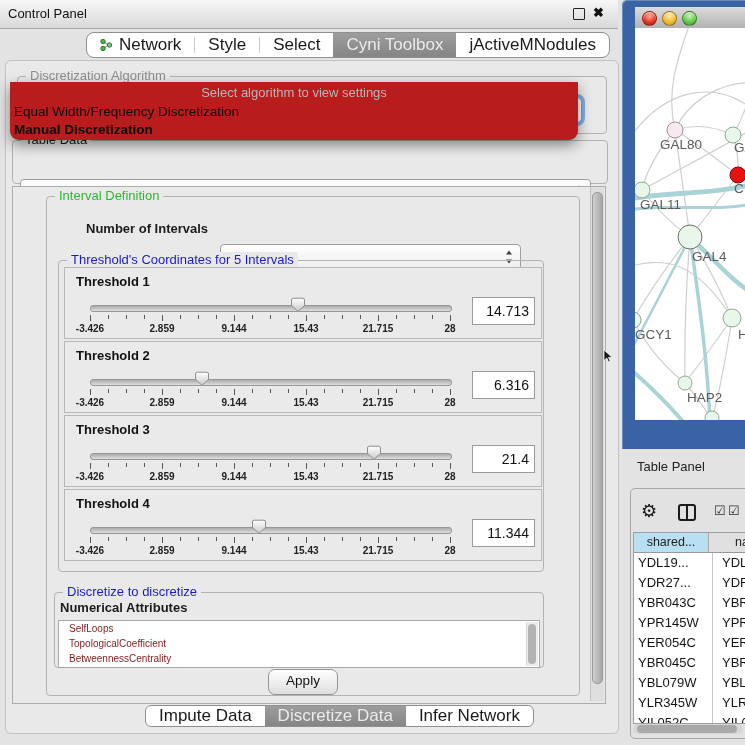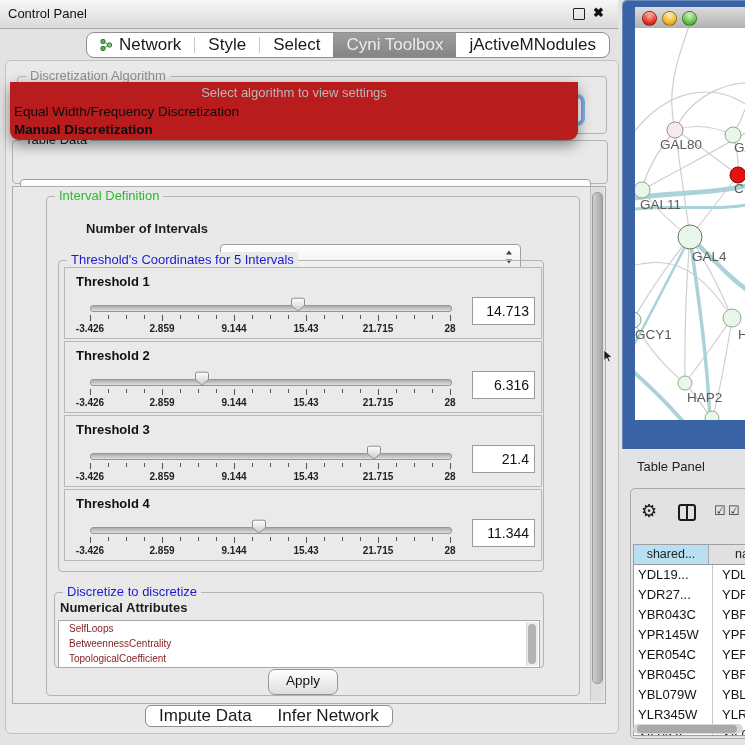--- a/index.html
+++ b/index.html
@@ -56,21 +56,21 @@
   .l-yel{left:27px;background:radial-gradient(circle at 50% 30%,#ffedb0,#f0b62a 60%,#c08a10);}
   .l-grn{left:47px;background:radial-gradient(circle at 50% 30%,#d2f2bc,#5bc545 60%,#2f9420);}
   .netcontent{position:absolute;left:13px;top:28px;width:110px;height:392px;background:#fff;overflow:hidden;}
   
   .tp-title{left:637px;top:459px;font-size:13px;color:#222;}
   .tpanel{left:630px;top:488px;width:120px;height:249px;background:#e2e2e2;border:1px solid #a8a8a8;border-radius:5px;}
   .icon-gear{position:absolute;left:641px;top:500px;font-size:18px;color:#1b1b1b;}
   .icon-cols{position:absolute;left:678px;top:504px;width:14px;height:13px;border:2px solid #1b1b1b;border-radius:3px;}
   .icon-cols span{position:absolute;left:50%;top:0;width:2px;height:100%;background:#1b1b1b;transform:translateX(-1px);}
   .icon-chk{position:absolute;top:503px;font-size:13px;color:#2e2e2e;}
-  .tbl{left:633px;top:544px;width:112px;height:190px;overflow:hidden;background:#fff;border:1px solid #9e9e9e;border-right:none;}
+  .tbl{left:633px;top:532px;width:112px;height:190px;overflow:hidden;background:#fff;border:1px solid #9e9e9e;border-right:none;}
   .tbl-hrow{position:relative;height:19px;background:#e0e0e0;border-bottom:1px solid #9a9a9a;}
   .hcell{position:absolute;top:0;height:19px;line-height:19px;font-size:12.5px;color:#222;border-right:1px solid #a9a9a9;overflow:hidden;white-space:nowrap;}
   .hcell.c1{left:0;width:74px;text-align:center;background:#b9dff2;}
   .hcell.c2{left:75px;width:60px;background:#e0e0e0;padding-left:26px;}
   .trow{position:relative;height:20px;background:#fff;}
   .tcell{position:absolute;top:0;height:20px;line-height:20px;font-size:13px;color:#141414;white-space:nowrap;overflow:hidden;}
   .tcell.c1{left:0;width:74px;padding-left:4px;border-right:1px solid #c6c6c6;}
   .tcell.c2{left:79px;width:56px;padding-left:9px;}
   .hsb-track{left:633px;top:724px;width:110px;height:10px;background:#d6d6d6;border-radius:5px;}
   .hsb-thumb{left:637px;top:725px;width:100px;height:8px;background:#a9a9a9;border-radius:4px;}
@@ -313,33 +313,36 @@
       </div>
     </div>
 
   <div class="abs grp" style="left:54px;top:592px;width:488px;height:74px;">
     <span class="legend leg-blue">Discretize to discretize</span>
   </div>
   <div class="abs boldlbl" style="left:60px;top:600px;">Numerical Attributes</div>
   <div class="abs attr-list" id="attr-list">
 
   <div class="attr-item">SelfLoops</div>
+      <div class="attr-item">TopologicalCoefficient</div>
       <div class="attr-item">BetweennessCentrality</div>
-      <div class="attr-item">TopologicalCoefficient</div>
       <div class="lsb-track">
         <div class="lsb-thumb"></div>
       </div>
     </div>
 
   <div class="abs applybtn">Apply</div>
 
   <div class="abs" style="left:145px;top:705px;">
     <div class="pill" style="height:20px;border-radius:6px;" id="bottom-tabs">
         <div class="tab">
           <span>Impute Data</span>
+        </div>
+        <div class="tab sel">
+          <span>Discretize Data</span>
         </div>
         <div class="tab">
           <span>Infer Network</span>
         </div>
       </div>
   </div>
 
   <div class="abs netwin">
     <div class="nettitle">
       <span class="light l-red"></span>

